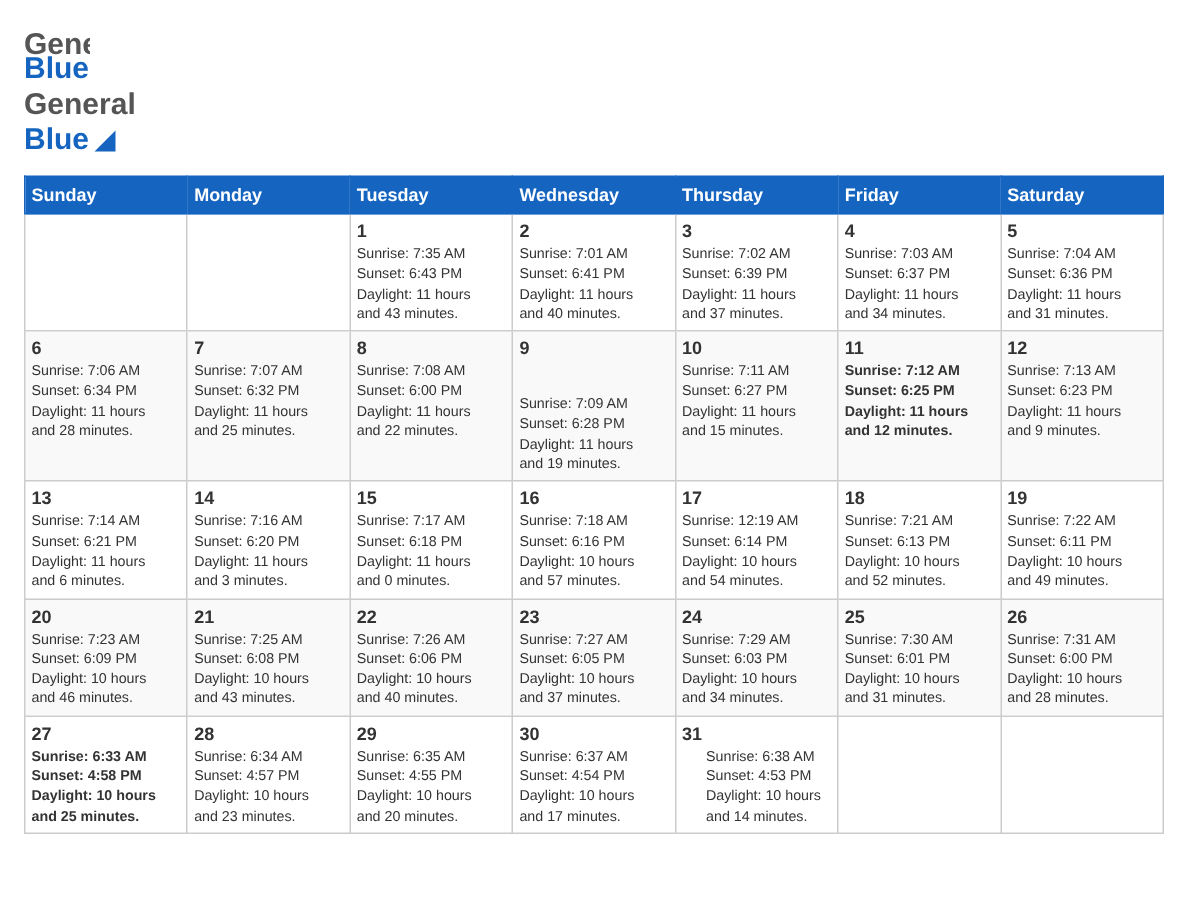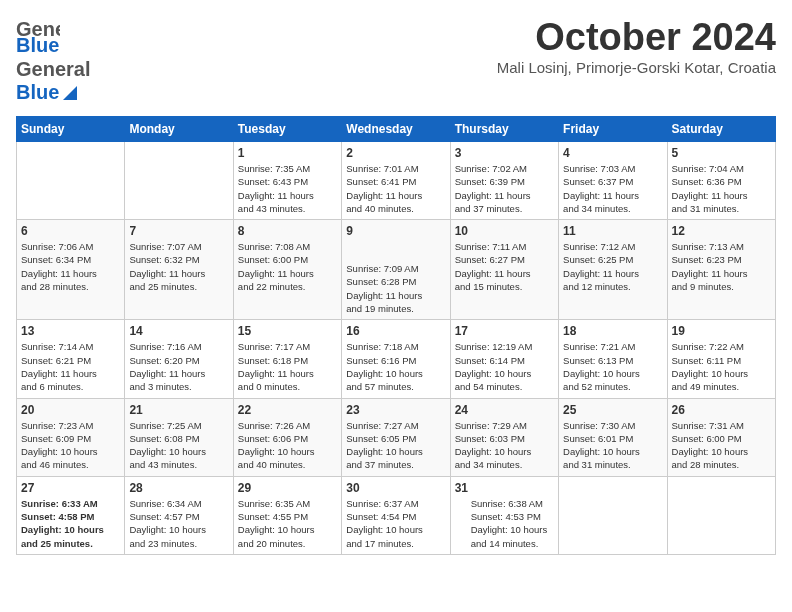--- a/index.html
+++ b/index.html
@@ -90,24 +90,20 @@
           <div style="display:flex;align-items:center;">
             <span style="font-size:20px;font-weight:bold;color:#1565c0;line-height:1.15;">Blue</span>
             <svg width="18" height="18" viewBox="0 0 18 18" style="margin-left:2px;">
               <polygon points="2,16 16,16 16,2" fill="#1565c0"></polygon>
             </svg>
           </div>
         </div>
       </div>
     </div>
   </div>
-  <div class="title-block">
-    <div class="month-title">October 2024</div>
-    <div class="location-title">Mali Losinj, Primorje-Gorski Kotar, Croatia</div>
-  </div>
 </div>
 
 <table>
   <thead>
     <tr>
     <th>Sunday</th>
         <th>Monday</th>
         <th>Tuesday</th>
         <th>Wednesday</th>
         <th>Thursday</th>
@@ -186,21 +182,21 @@
         </td>
         <td>
           <span class="day-num">10</span>
           <div class="day-info" style="white-space: pre-line;">Sunrise: 7:11 AM
 Sunset: 6:27 PM
 Daylight: 11 hours
 and 15 minutes.</div>
         </td>
         <td>
           <span class="day-num">11</span>
-          <div class="day-info" style="white-space: pre-line;">Sunrise: 7:12 AM
+          <div class="day-info" style="white-space: pre-line; font-weight: bold;">Sunrise: 7:12 AM
 Sunset: 6:25 PM
 Daylight: 11 hours
 and 12 minutes.</div>
         </td>
         <td>
           <span class="day-num">12</span>
           <div class="day-info" style="white-space: pre-line;">Sunrise: 7:13 AM
 Sunset: 6:23 PM
 Daylight: 11 hours
 and 9 minutes.</div>

